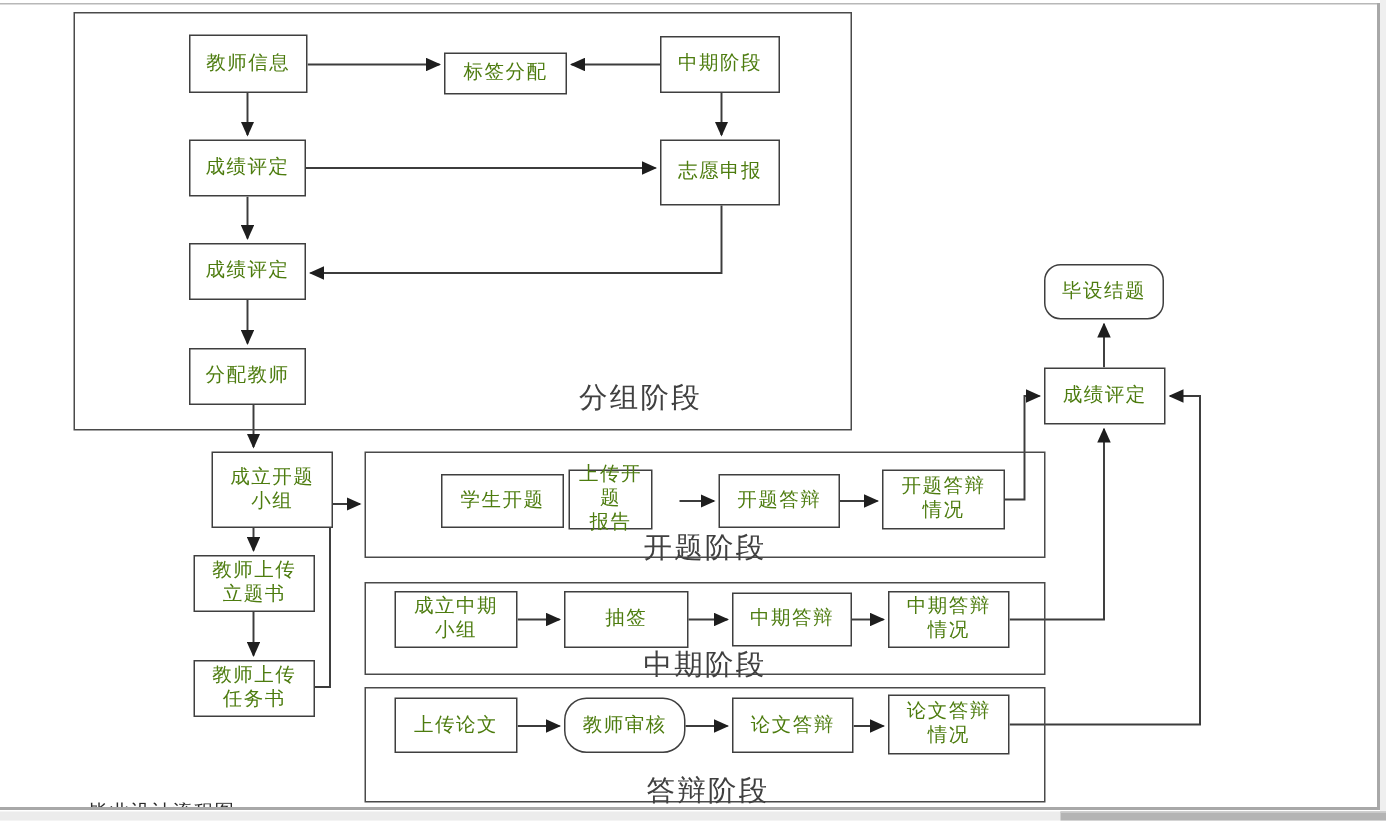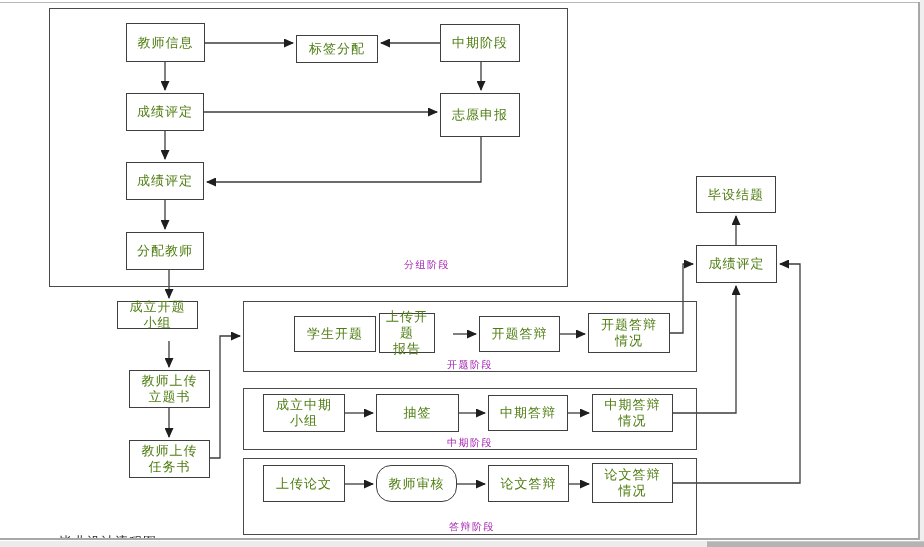--- a/index.html
+++ b/index.html
@@ -17,21 +17,21 @@
     display:flex;align-items:center;justify-content:center;text-align:center;
     font-size:13px;line-height:16px;color:#4d7c0f;letter-spacing:1px;
     white-space:pre-line;z-index:3;
   }
   .stage{
     position:absolute;box-sizing:border-box;
     border:1.3px solid #4a4a4a;background:transparent;z-index:1;
   }
   .stage-label{
     position:absolute;transform:translate(-50%,-50%);
-    font-size:10px;color:#a21caf;letter-spacing:1.5px;white-space:nowrap;z-index:2;
+    font-size:19px;color:#404040;letter-spacing:1.5px;white-space:nowrap;z-index:2;
   }
   
   .chrome-top-line{position:absolute;left:0;top:2px;width:920px;height:1px;background:#b8b8b8;z-index:6;}
   .chrome-right-line{position:absolute;left:918px;top:2px;width:1.5px;height:537px;background:#a8a8a8;z-index:6;}
   .chrome-right-margin{position:absolute;left:920px;top:0;width:4px;height:547px;background:#efefef;z-index:5;}
   .chrome-bottom-line{position:absolute;left:0;top:538px;width:920px;height:1.5px;background:#a8a8a8;z-index:6;}
   .scroll-strip{position:absolute;left:0;top:541px;width:924px;height:6px;background:#ececec;z-index:7;}
   .scroll-thumb{position:absolute;left:707px;top:0;width:217px;height:6px;background:#b4b4b4;border-top:1px solid #c9c9c9;box-sizing:border-box;}
   .caption-clipped{
     position:absolute;left:59px;top:535px;width:120px;height:5px;overflow:hidden;
@@ -85,21 +85,21 @@
       <div class="stage-label" style="left: 470px; top: 443px;">中期阶段</div>
       <div class="stage" style="left: 243px; top: 458px; width: 454px; height: 77px;"></div>
       <div class="stage-label" style="left: 472px; top: 527px;">答辩阶段</div>
       <div class="node" style="left: 126px; top: 23px; width: 79px; height: 39px;">教师信息</div>
       <div class="node" style="left: 296px; top: 23px; width: 82px; height: 28px; margin-top: 12px;">标签分配</div>
       <div class="node" style="left: 440px; top: 24px; width: 80px; height: 38px;">中期阶段</div>
       <div class="node" style="left: 126px; top: 93px; width: 78px; height: 38px;">成绩评定</div>
       <div class="node" style="left: 440px; top: 93px; width: 80px; height: 44px;">志愿申报</div>
       <div class="node" style="left: 126px; top: 162px; width: 78px; height: 38px;">成绩评定</div>
       <div class="node" style="left: 126px; top: 232px; width: 78px; height: 38px;">分配教师</div>
-      <div class="node" style="left: 117px; top: 301px; width: 81px; height: 28px;">成立开题
+      <div class="node" style="left: 141px; top: 301px; width: 81px; height: 51px; font-family: Liberation Mono, monospace;">成立开题
 小组</div>
       <div class="node" style="left: 129px; top: 370px; width: 81px; height: 38px;">教师上传
 立题书</div>
       <div class="node" style="left: 129px; top: 440px; width: 81px; height: 38px;">教师上传
 任务书</div>
       <div class="node" style="left: 263px; top: 316px; width: 82px; height: 36px; margin-left: 31px;">学生开题</div>
       <div class="node" style="left: 379px; top: 313px; width: 56px; height: 40px;">上传开题
 报告</div>
       <div class="node" style="left: 479px; top: 316px; width: 81px; height: 36px;">开题答辩</div>
       <div class="node" style="left: 588px; top: 313px; width: 82px; height: 40px;">开题答辩
@@ -109,21 +109,21 @@
       <div class="node" style="left: 376px; top: 394px; width: 83px; height: 38px;">抽签</div>
       <div class="node" style="left: 488px; top: 395px; width: 80px; height: 36px;">中期答辩</div>
       <div class="node" style="left: 592px; top: 394px; width: 81px; height: 38px;">中期答辩
 情况</div>
       <div class="node" style="left: 263px; top: 465px; width: 82px; height: 37px;">上传论文</div>
       <div class="node" style="left: 376px; top: 465px; width: 81px; height: 37px; border-radius: 15px;">教师审核</div>
       <div class="node" style="left: 488px; top: 465px; width: 81px; height: 37px;">论文答辩</div>
       <div class="node" style="left: 592px; top: 463px; width: 81px; height: 40px;">论文答辩
 情况</div>
       <div class="node" style="left: 696px; top: 245px; width: 81px; height: 38px;">成绩评定</div>
-      <div class="node" style="left: 696px; top: 176px; width: 80px; height: 37px;">毕设结题</div>
+      <div class="node" style="left: 696px; top: 176px; width: 80px; height: 37px; border-radius: 11px;">毕设结题</div>
     </div>
 
   <div class="caption-clipped">毕业设计流程图</div>
 
   <div class="chrome-top-line"></div>
   <div class="chrome-right-margin"></div>
   <div class="chrome-right-line"></div>
   <div class="chrome-bottom-line"></div>
 
   <div class="scroll-strip">

